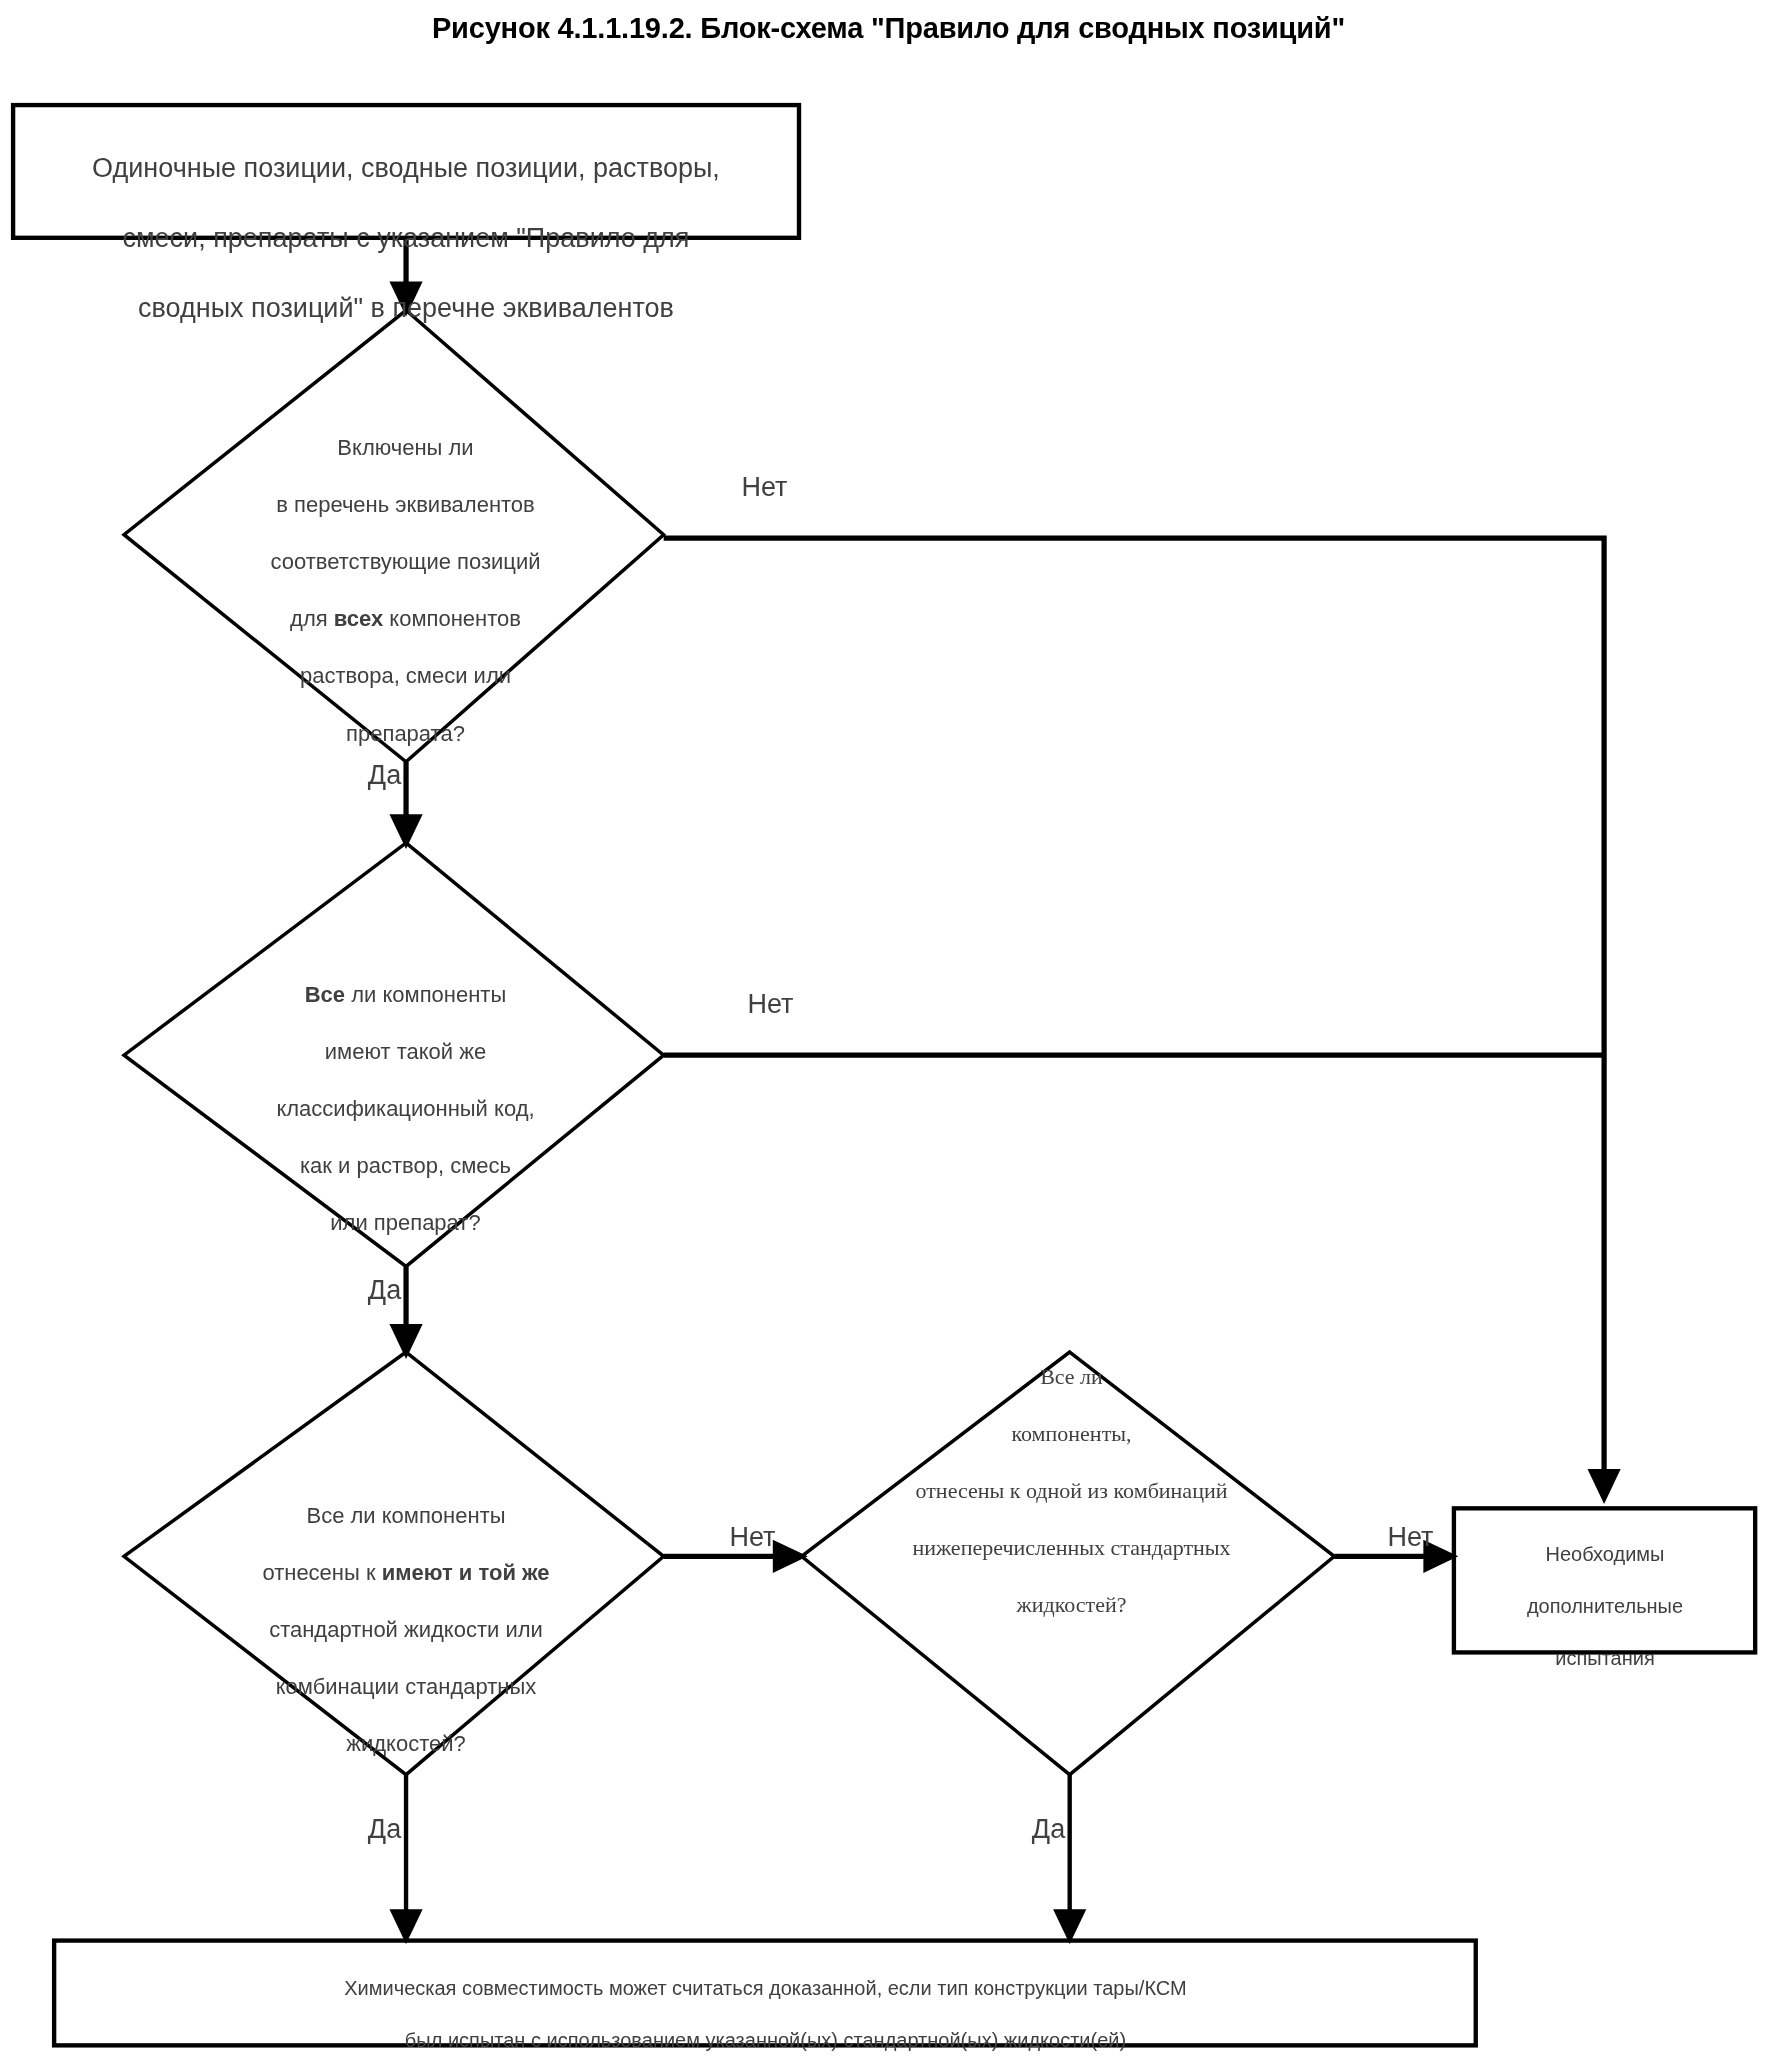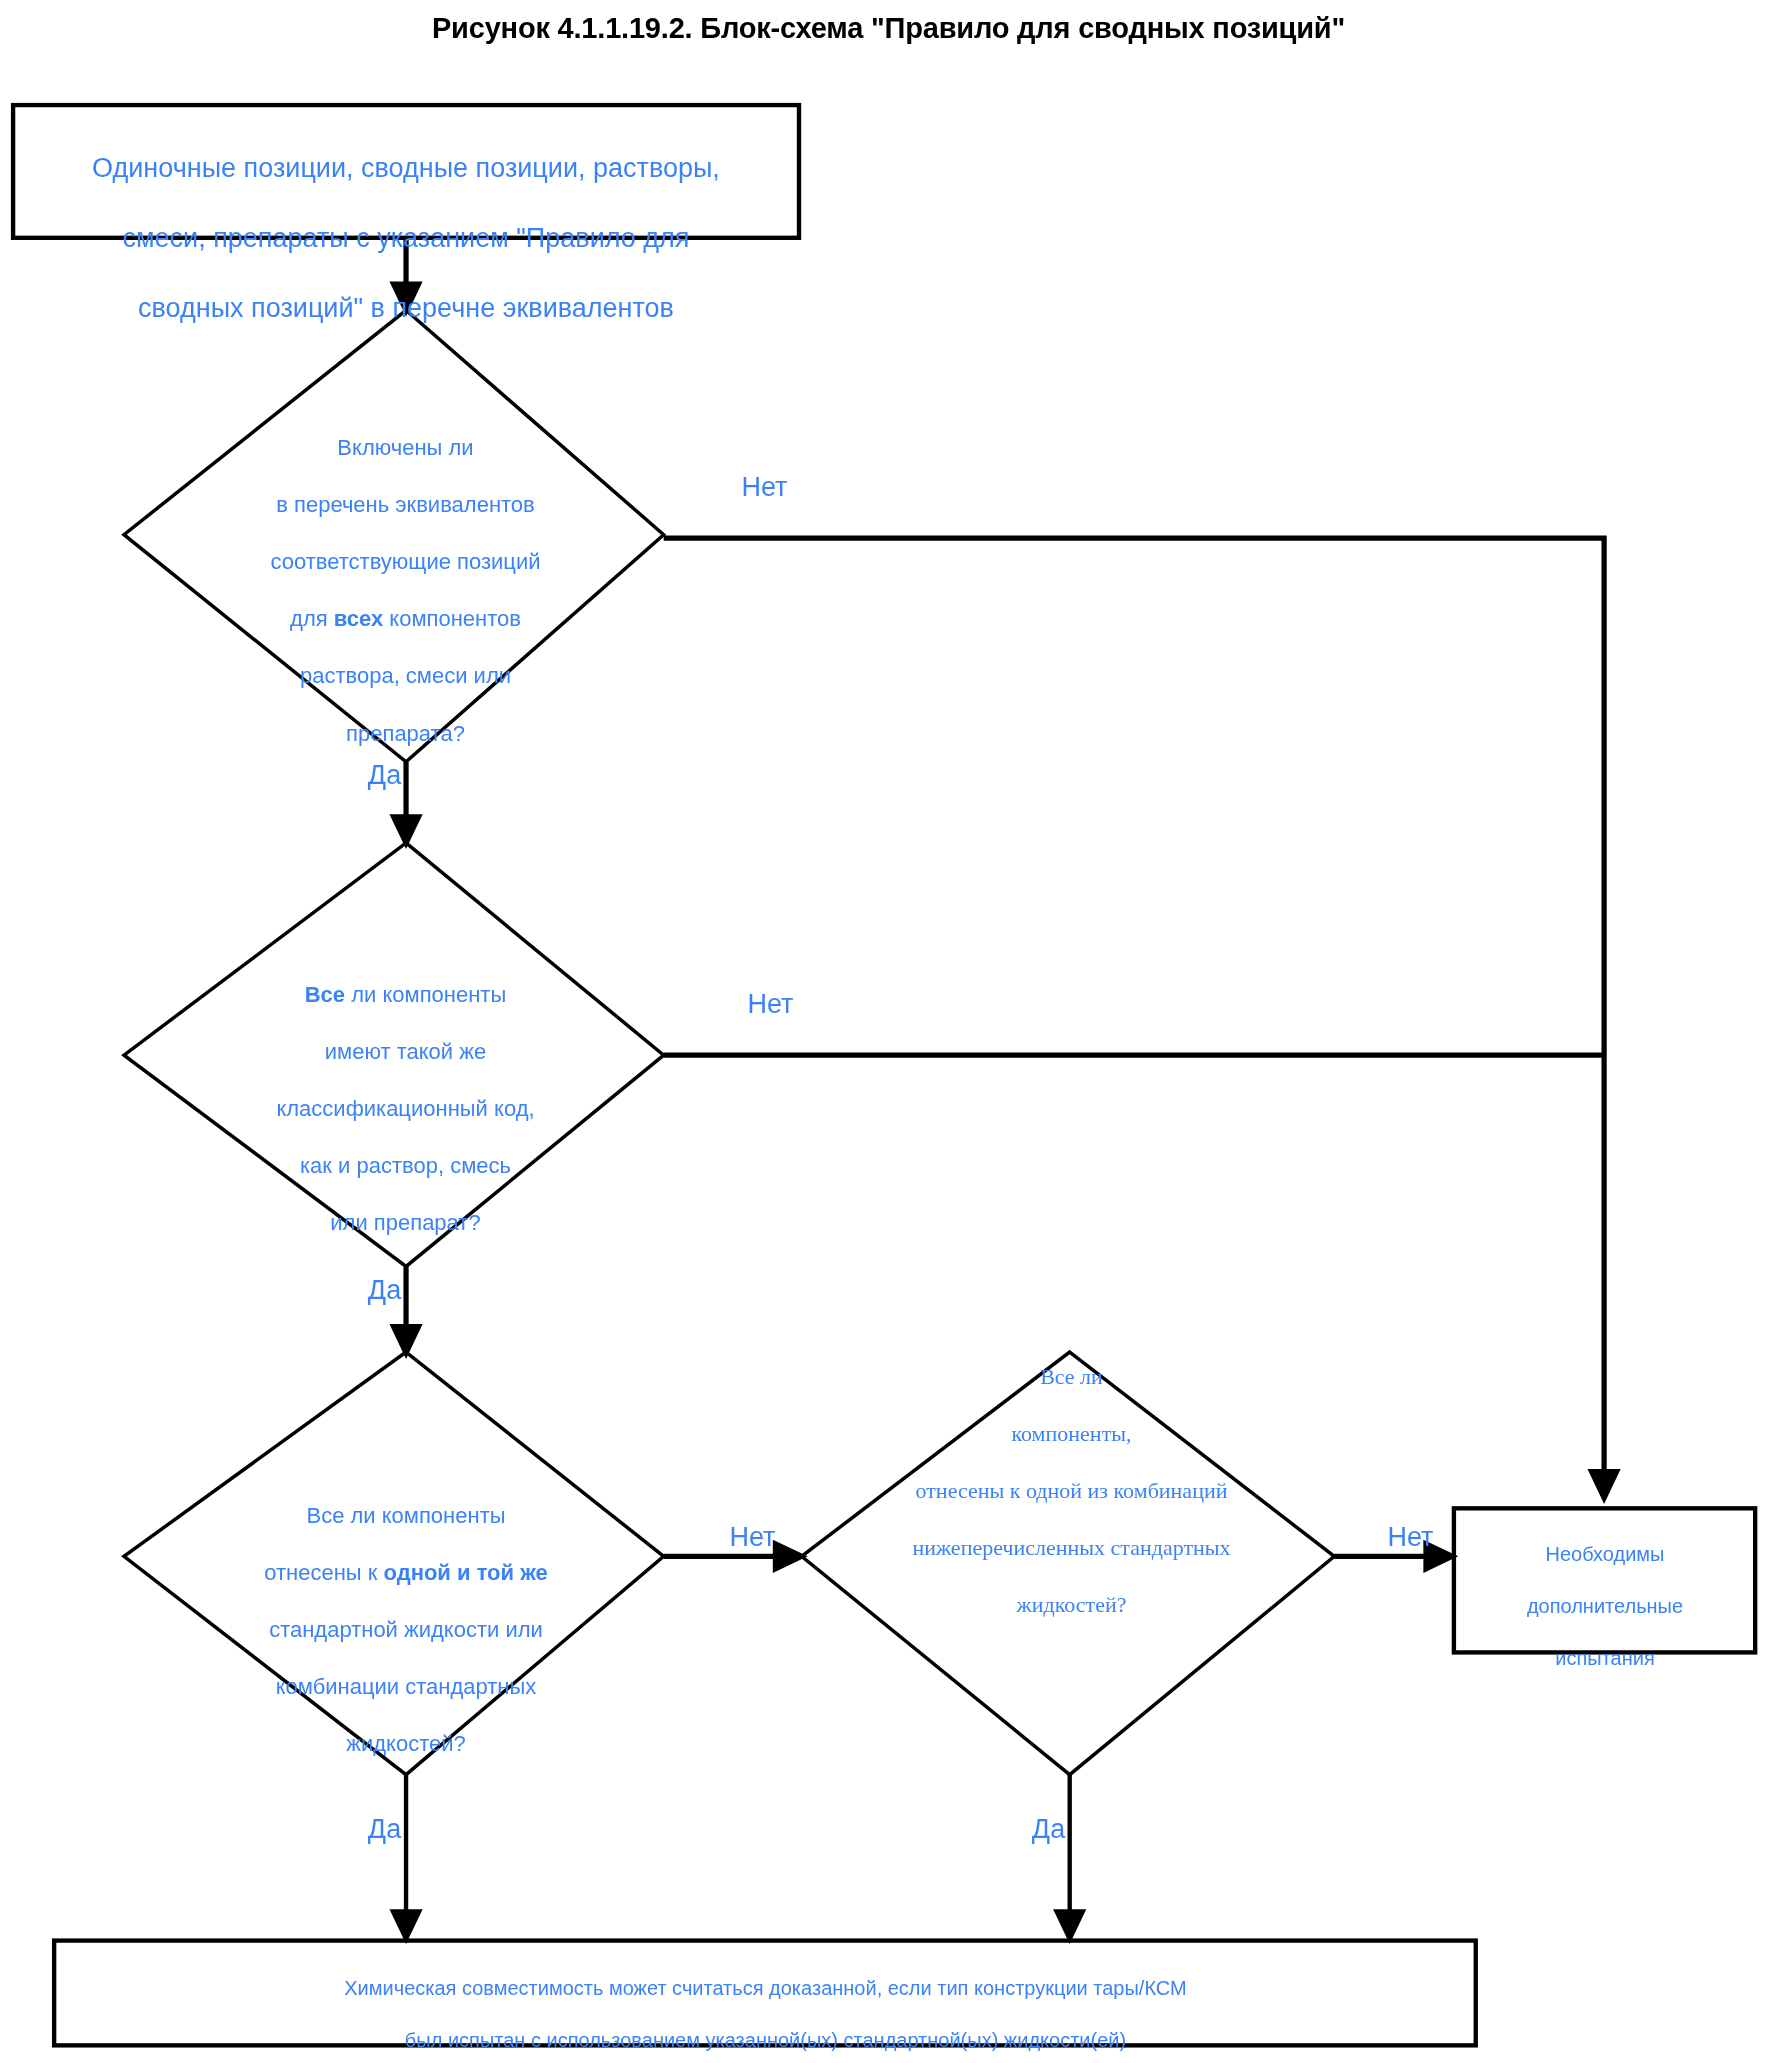--- a/index.html
+++ b/index.html
@@ -44,21 +44,21 @@
     stroke-width: 5;
   }
   .arrowhead { fill: #000000; stroke: none; }
 
   
   .txt {
     position: absolute;
     text-align: center;
     line-height: 1.30;
     white-space: pre-line;
-    color: #3b82f6;
+    color: #404040;
   }
   .fig-title {
     position: absolute;
     left: 0;
     top: 12.2px;
     width: 1777px;
     text-align: center;
     font-size: 29px;
     font-weight: bold;
     letter-spacing: -0.2px;
@@ -137,21 +137,21 @@
   <div class="txt diamond-text" style="left:148px; top:952px; width:515px;">
     <div><span class="bold">Все</span><span> ли компоненты</span></div>
     <div>имеют такой же</div>
     <div>классификационный код,</div>
     <div>как и раствор, смесь</div>
     <div>или препарат?</div>
   </div>
 
   <div class="txt diamond-text" style="left:135px; top:1473px; width:542px;">
     <div>Все ли компоненты</div>
-    <div><span>отнесены к </span><span class="bold">одной и той же</span></div>
+    <div><span>отнесены к </span><span class="bold">имеют и той же</span></div>
     <div>стандартной жидкости или</div>
     <div>комбинации стандартных</div>
     <div>жидкостей?</div>
   </div>
 
   <div class="txt diamond-text" style="left:804px; top:1334px; width:535px;font-family:Liberation Serif, serif;">
     <div>Все ли</div>
     <div>компоненты,</div>
     <div>отнесены к одной из комбинаций</div>
     <div>нижеперечисленных стандартных</div>

